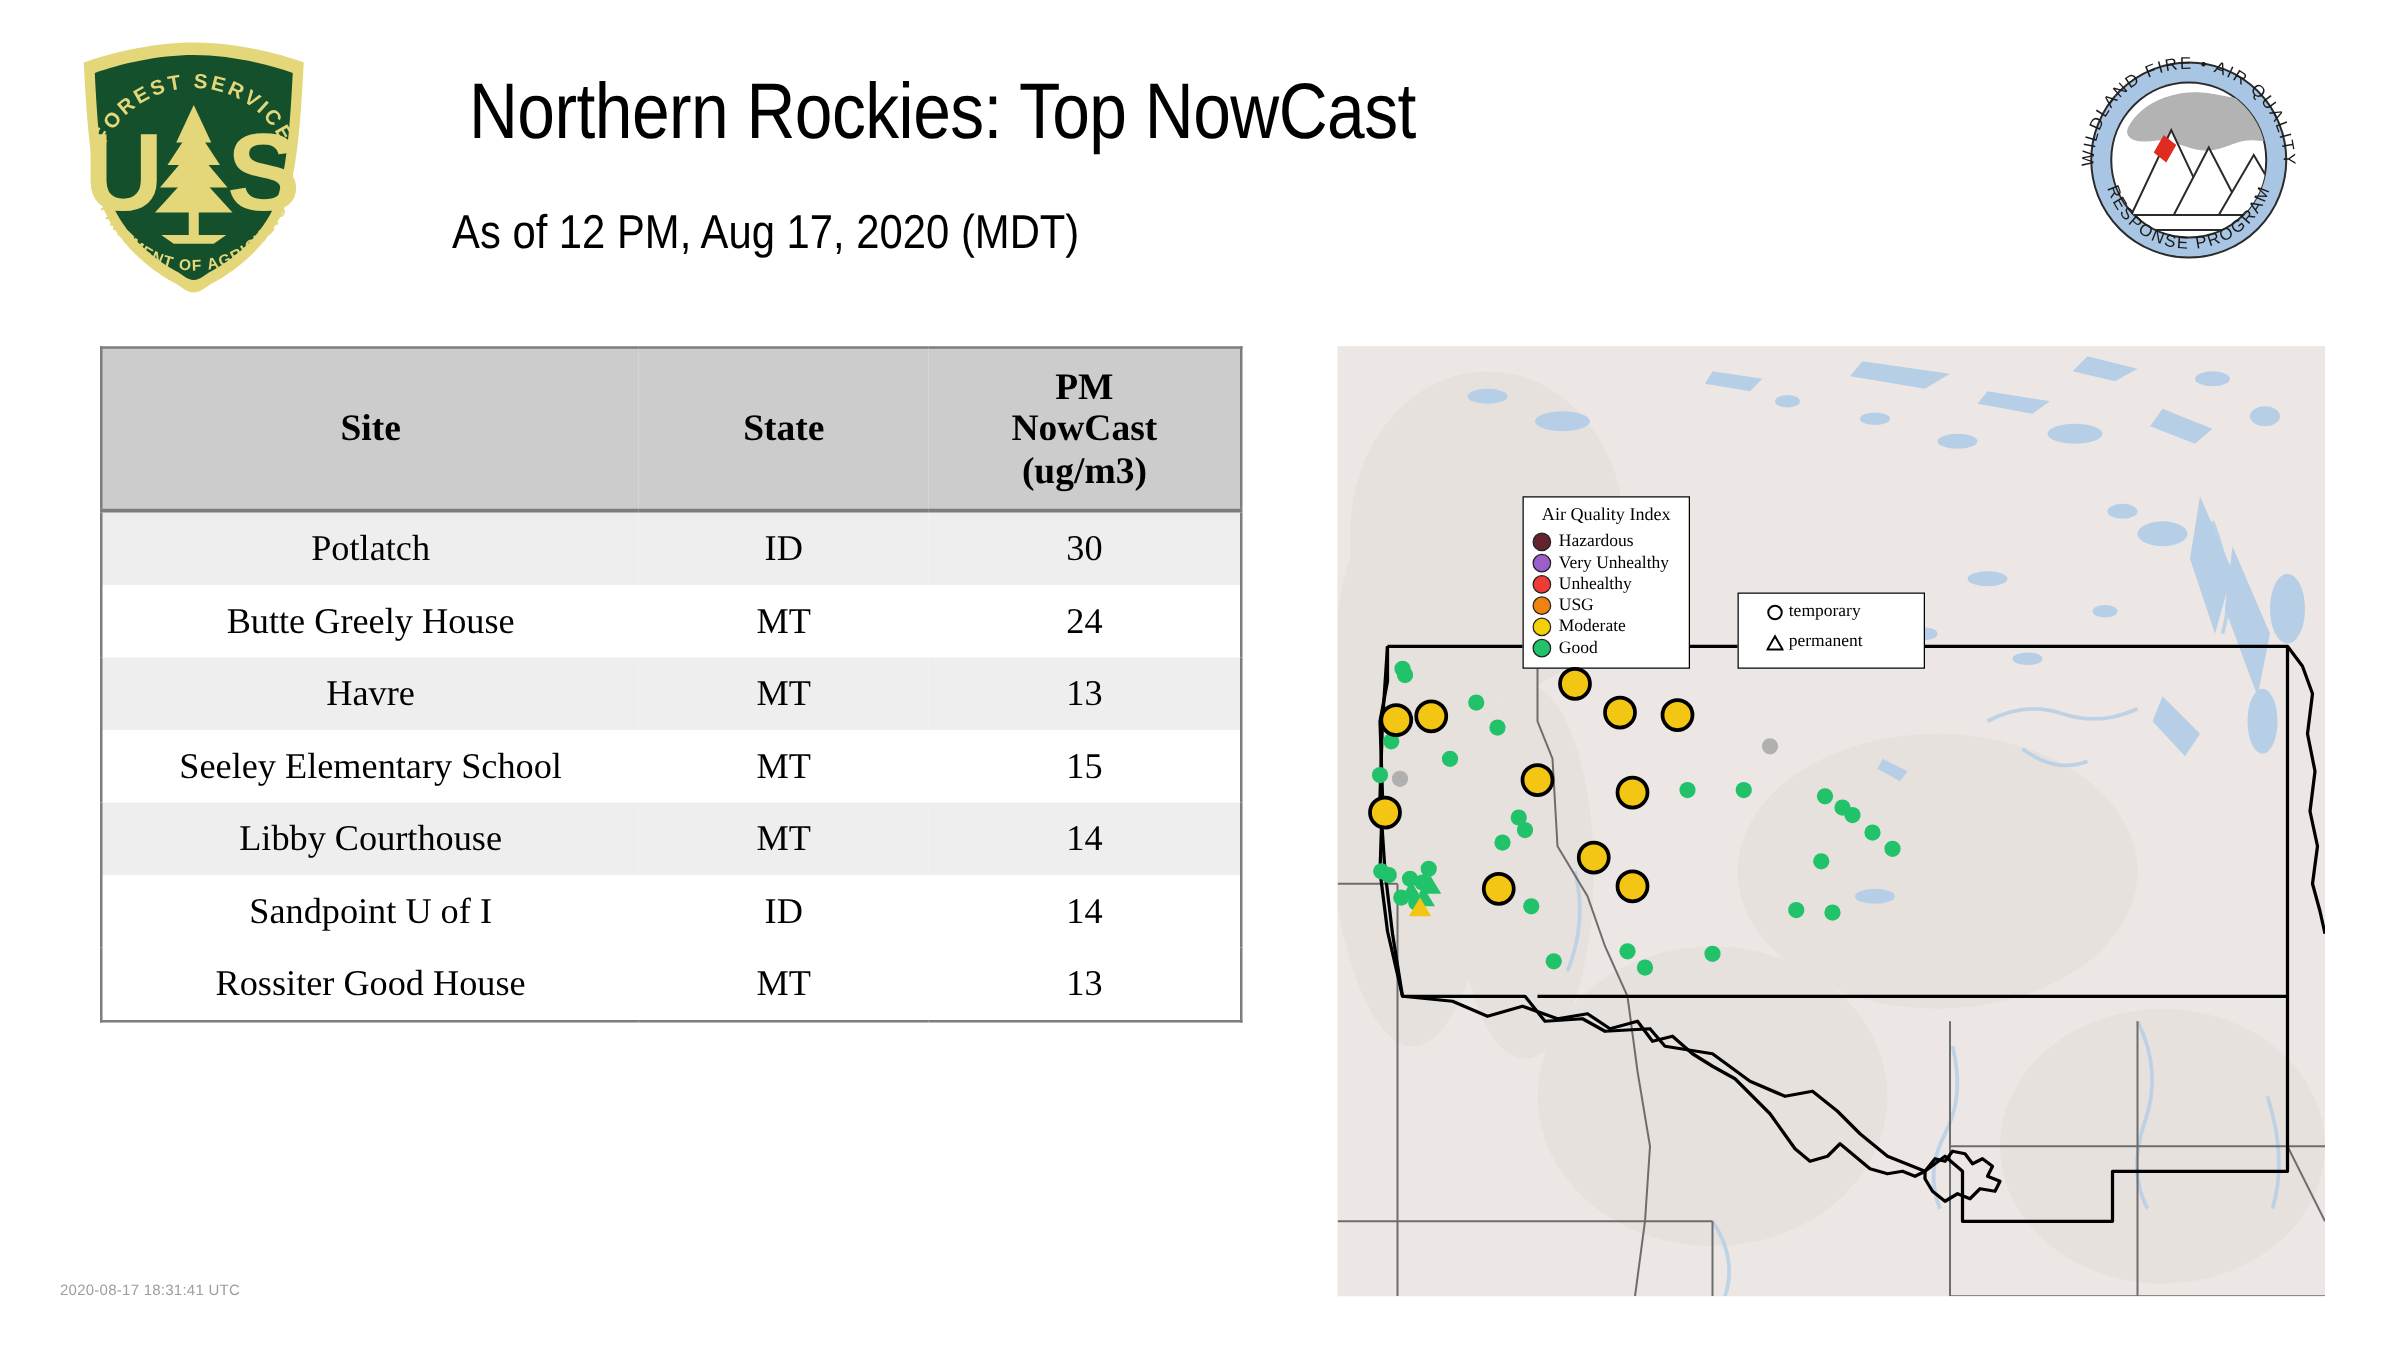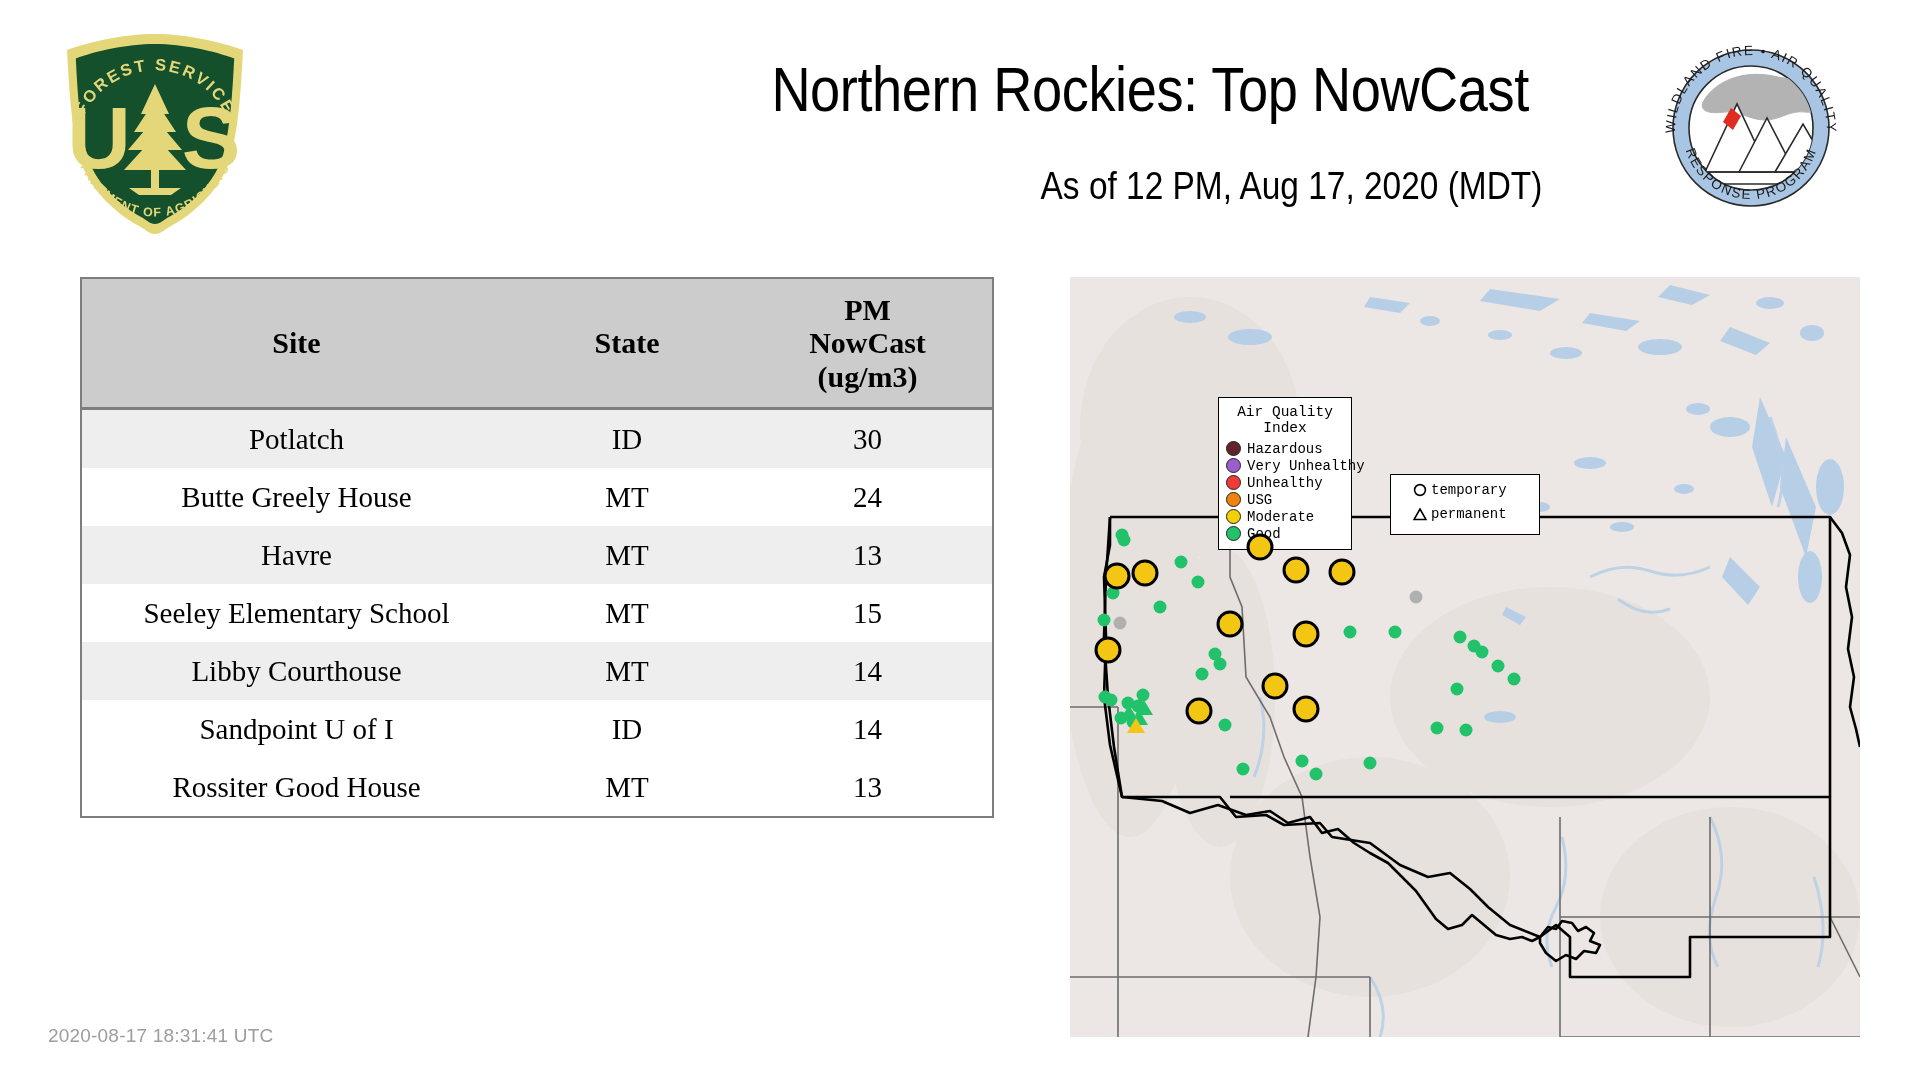--- a/index.html
+++ b/index.html
@@ -32,24 +32,24 @@
   }
   #warp-logo {
     position: absolute;
     left: 1653px;
     top: 32px;
     width: 195px;
     height: 190px;
   }
   #title-block {
     position: absolute;
-    left: 264px;
+    left: 280px;
     top: 56px;
     width: 1360px;
-    text-align: right;
+    text-align: left;
   }
   #page-title {
     font-family: "Liberation Sans Narrow", "Liberation Sans", sans-serif;
     font-size: 63px;
     font-weight: 400;
     letter-spacing: -0.5px;
     color: #000;
     line-height: 1.05;
     transform: scaleX(0.86);
     transform-origin: center top;
@@ -118,21 +118,21 @@
   }
   #map-canvas {
     position: absolute;
     left: 0; top: 0;
     width: 790px; height: 760px;
   }
   .legend-box {
     position: absolute;
     background: #ffffff;
     border: 1px solid #000;
-    font-family: Liberation Mono, monospace;
+    font-family: Liberation Serif, serif;
     color: #000;
   }
   #aqi-legend {
     left: 148px;
     top: 120px;
     width: 132px;
     padding: 5px 0 7px 0;
   }
   #aqi-legend .legend-title {
     font-size: 14.5px;
@@ -191,21 +191,21 @@
     border-left: 9px solid transparent;
     border-right: 9px solid transparent;
   }
 
   
   #timestamp {
     position: absolute;
     left: 48px;
     top: 1025px;
     font-family: "Liberation Sans", sans-serif;
-    font-size: 19px;
+    font-size: 12px;
     color: #9d9d9d;
     letter-spacing: 0.2px;
   }
 </style>
 </head>
 <body>
 
 <div id="header">
 
   <div id="usfs-logo">

